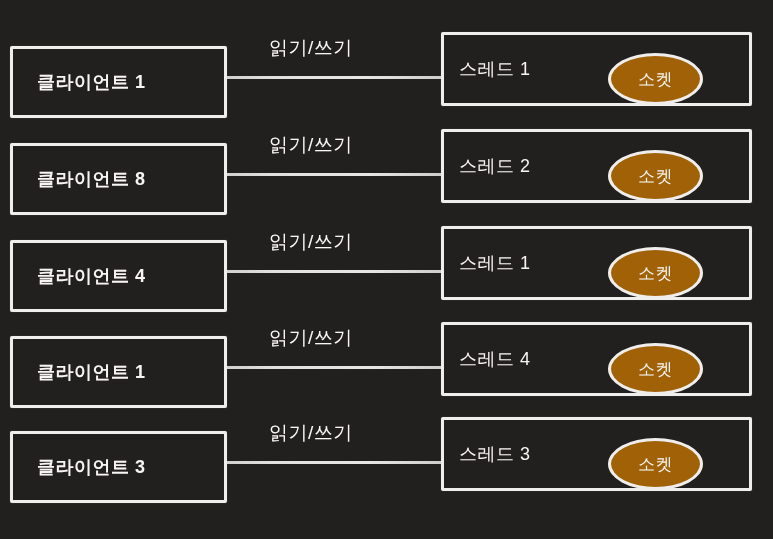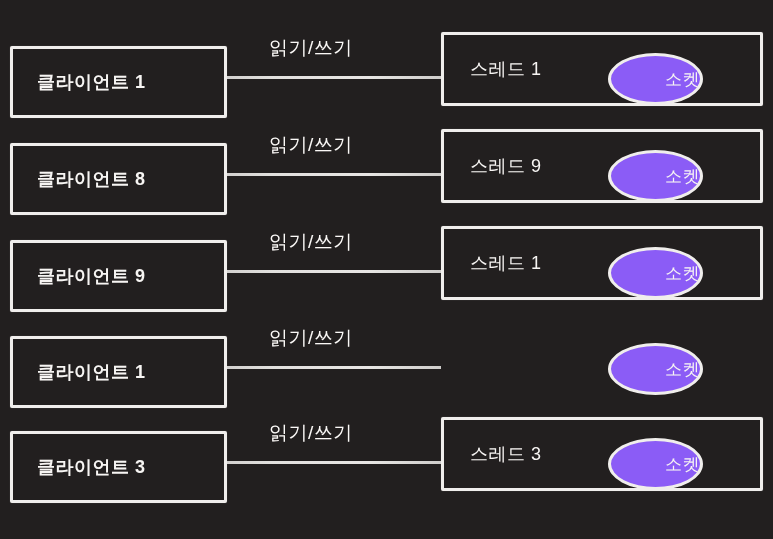--- a/index.html
+++ b/index.html
@@ -49,21 +49,21 @@
     position: absolute;
     left: 441px;
     top: 0px;
     width: 290px;
     height: 68px;
     border: 3px solid #f0eeec;
     border-radius: 2px;
     background: #221f1f;
     display: flex;
     align-items: center;
-    padding-left: 26px;
+    padding-left: 15px;
     font-size: 18px;
     letter-spacing: 0.5px;
     box-shadow: 0 0 1px rgba(255,255,255,0.35);
   }
   .connector-line {
     position: absolute;
     left: 200px;
     top: 44px;
     width: 241px;
     height: 3px;
@@ -92,24 +92,24 @@
   .socket-ellipse {
     position: absolute;
     left: 608px;
     top: 21px;
     width: 89px;
     height: 46px;
     border: 3px solid #f0eeec;
     border-radius: 50%;
     display: flex;
     align-items: center;
-    justify-content: flex-end;
+    justify-content: center;
     font-size: 17px;
     letter-spacing: 0.5px;
-    background: #8b5cf6;
+    background: #a16207;
   }
 </style>
 </head>
 <body>
 
 <div id="canvas">
 
   <div class="row r1">
     <div class="rw-label">읽기/쓰기</div>
     <div class="connector-line"></div>
@@ -126,48 +126,51 @@
   </div>
 
   <div class="row r2">
     <div class="rw-label">읽기/쓰기</div>
     <div class="connector-line"></div>
     <div class="connector-dot"></div>
     <div class="client-box">
       <span>클라이언트 8</span>
     </div>
     <div class="thread-box">
-      <span>스레드 9</span>
+      <span>스레드 2</span>
     </div>
     <div class="socket-ellipse">
       <span>소켓</span>
     </div>
   </div>
 
   <div class="row r3">
     <div class="rw-label">읽기/쓰기</div>
     <div class="connector-line"></div>
     <div class="connector-dot"></div>
     <div class="client-box">
-      <span>클라이언트 9</span>
+      <span>클라이언트 4</span>
     </div>
     <div class="thread-box">
       <span>스레드 1</span>
     </div>
     <div class="socket-ellipse">
       <span>소켓</span>
     </div>
   </div>
 
   <div class="row r4">
     <div class="rw-label">읽기/쓰기</div>
     <div class="connector-line"></div>
     <div class="connector-dot"></div>
     <div class="client-box">
       <span>클라이언트 1</span>
+    </div>
+    <div class="thread-box">
+      <span>스레드 4</span>
     </div>
     <div class="socket-ellipse">
       <span>소켓</span>
     </div>
   </div>
 
   <div class="row r5">
     <div class="rw-label">읽기/쓰기</div>
     <div class="connector-line"></div>
     <div class="connector-dot"></div>

